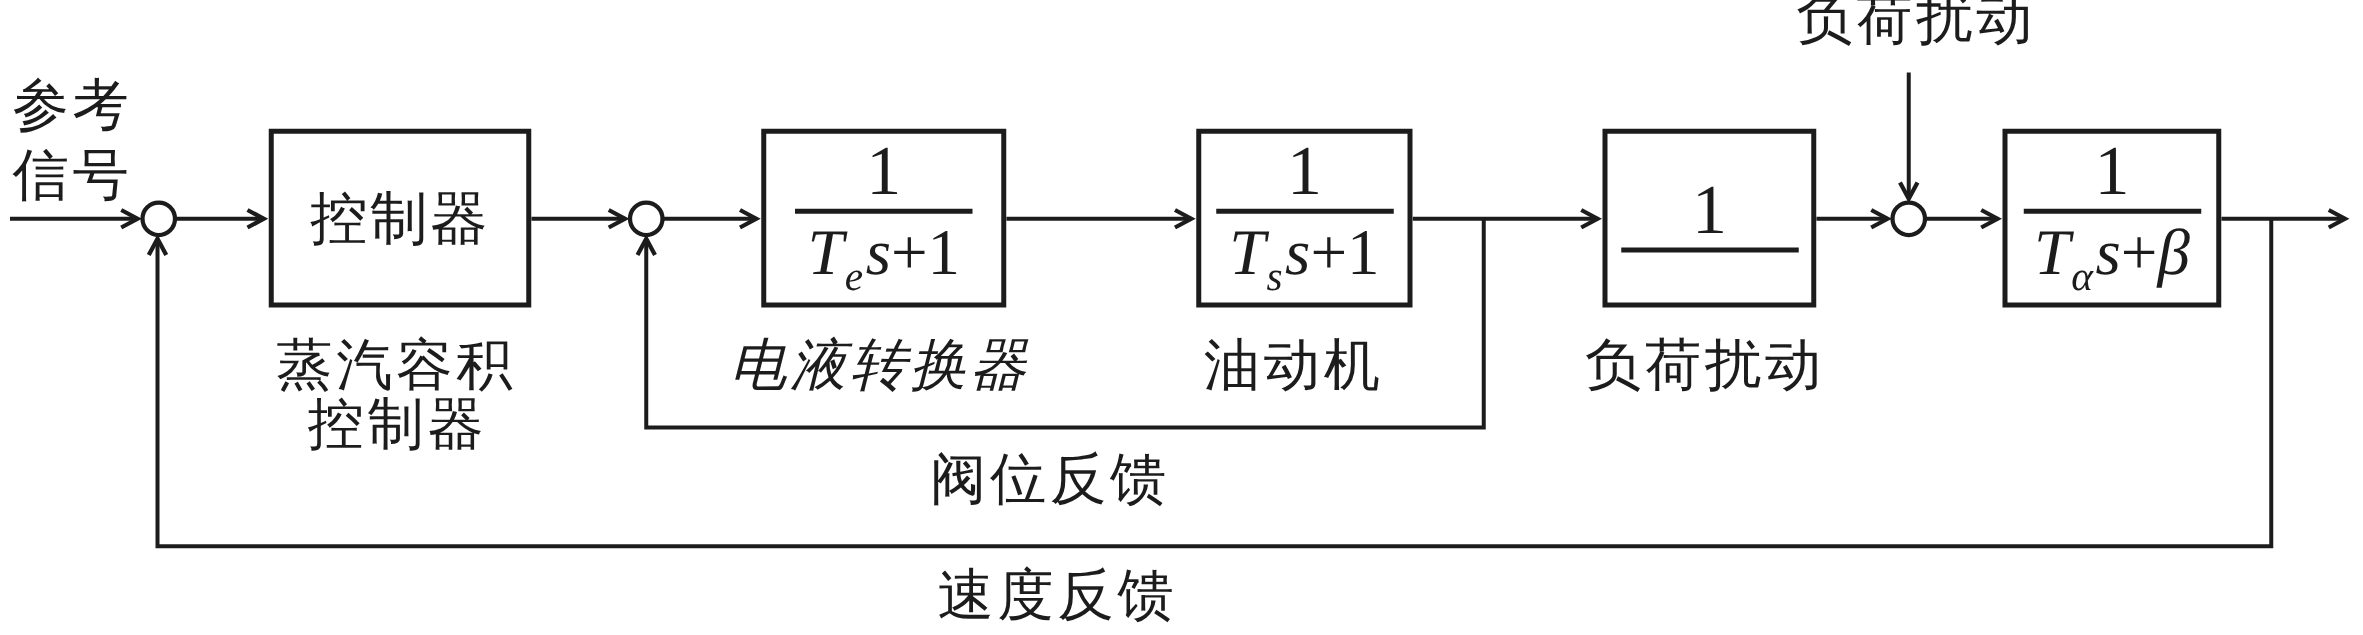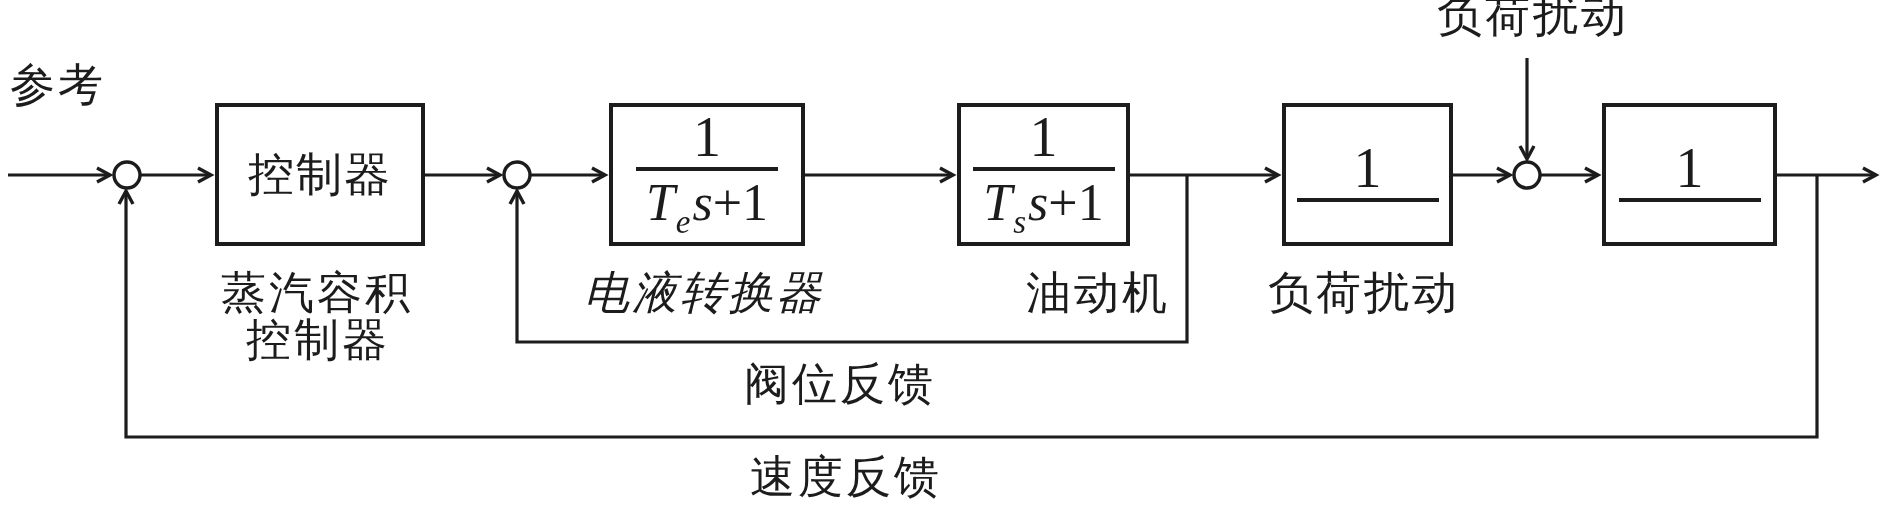--- a/index.html
+++ b/index.html
@@ -63,20 +63,21 @@
     <polyline points="1187,175 1187,342 517,342 517,191" fill="none" stroke="#1c1c1c" stroke-width="3.2" marker-end="url(#vee)"></polyline>
 
     <polyline points="1817,175 1817,437 126,437 126,191" fill="none" stroke="#1c1c1c" stroke-width="3.2" marker-end="url(#vee)"></polyline>
 
     <circle cx="127" cy="175" r="13" fill="#ffffff" stroke="#1c1c1c" stroke-width="3.4"></circle>
     <circle cx="517" cy="175" r="13" fill="#ffffff" stroke="#1c1c1c" stroke-width="3.4"></circle>
     <circle cx="1527" cy="175" r="13" fill="#ffffff" stroke="#1c1c1c" stroke-width="3.4"></circle>
   </svg>
 
   <div class="lbl" style="left:58px;top:85px;">参考</div>
+  <div class="lbl" style="left:58px;top:141px;">信号</div>
 
   <div class="lbl" style="left:1533px;top:16px;">负荷扰动</div>
 
   <div class="block" style="left:215px;width:210px;">
     <span class="block-text">控制器</span>
   </div>
   <div class="lbl" style="left:317px;top:293px;">蒸汽容积</div>
   <div class="lbl" style="left:318px;top:340px;">控制器</div>
 
   <div class="block" style="left:609px;width:196px;">
@@ -88,33 +89,34 @@
   </div>
   <div class="lbl" style="left:704px;top:293px;font-style:italic;">电液转换器</div>
 
   <div class="block" style="left:957px;width:173px;">
     <div class="frac">
       <div class="num">1</div>
       <div class="bar"></div>
       <div class="den"><span class="it">T</span><span class="sub it">s</span><span class="it">s</span><span>+1</span></div>
     </div>
   </div>
-  <div class="lbl" style="left:1098px;top:293px;">油动机</div>
+  <div class="lbl" style="left:1035px;top:293px;">油动机</div>
 
   <div class="block" style="left:1282px;width:171px;">
     <div class="frac">
       <div class="num">1</div>
       <div class="bar"></div>
     </div>
   </div>
   <div class="lbl" style="left:1364px;top:293px;">负荷扰动</div>
 
   <div class="block" style="left:1602px;width:175px;">
     <div class="frac">
       <div class="num">1</div>
       <div class="bar"></div>
+      <div class="den"><span class="it">T</span><span class="sub it">α</span><span class="it">s</span><span>+</span><span class="it">β</span></div>
     </div>
   </div>
 
   <div class="lbl" style="left:846px;top:477px;">速度反馈</div>
   <div class="lbl" style="left:840px;top:384px;">阀位反馈</div>
 
 </div>
 
 </body></html>

